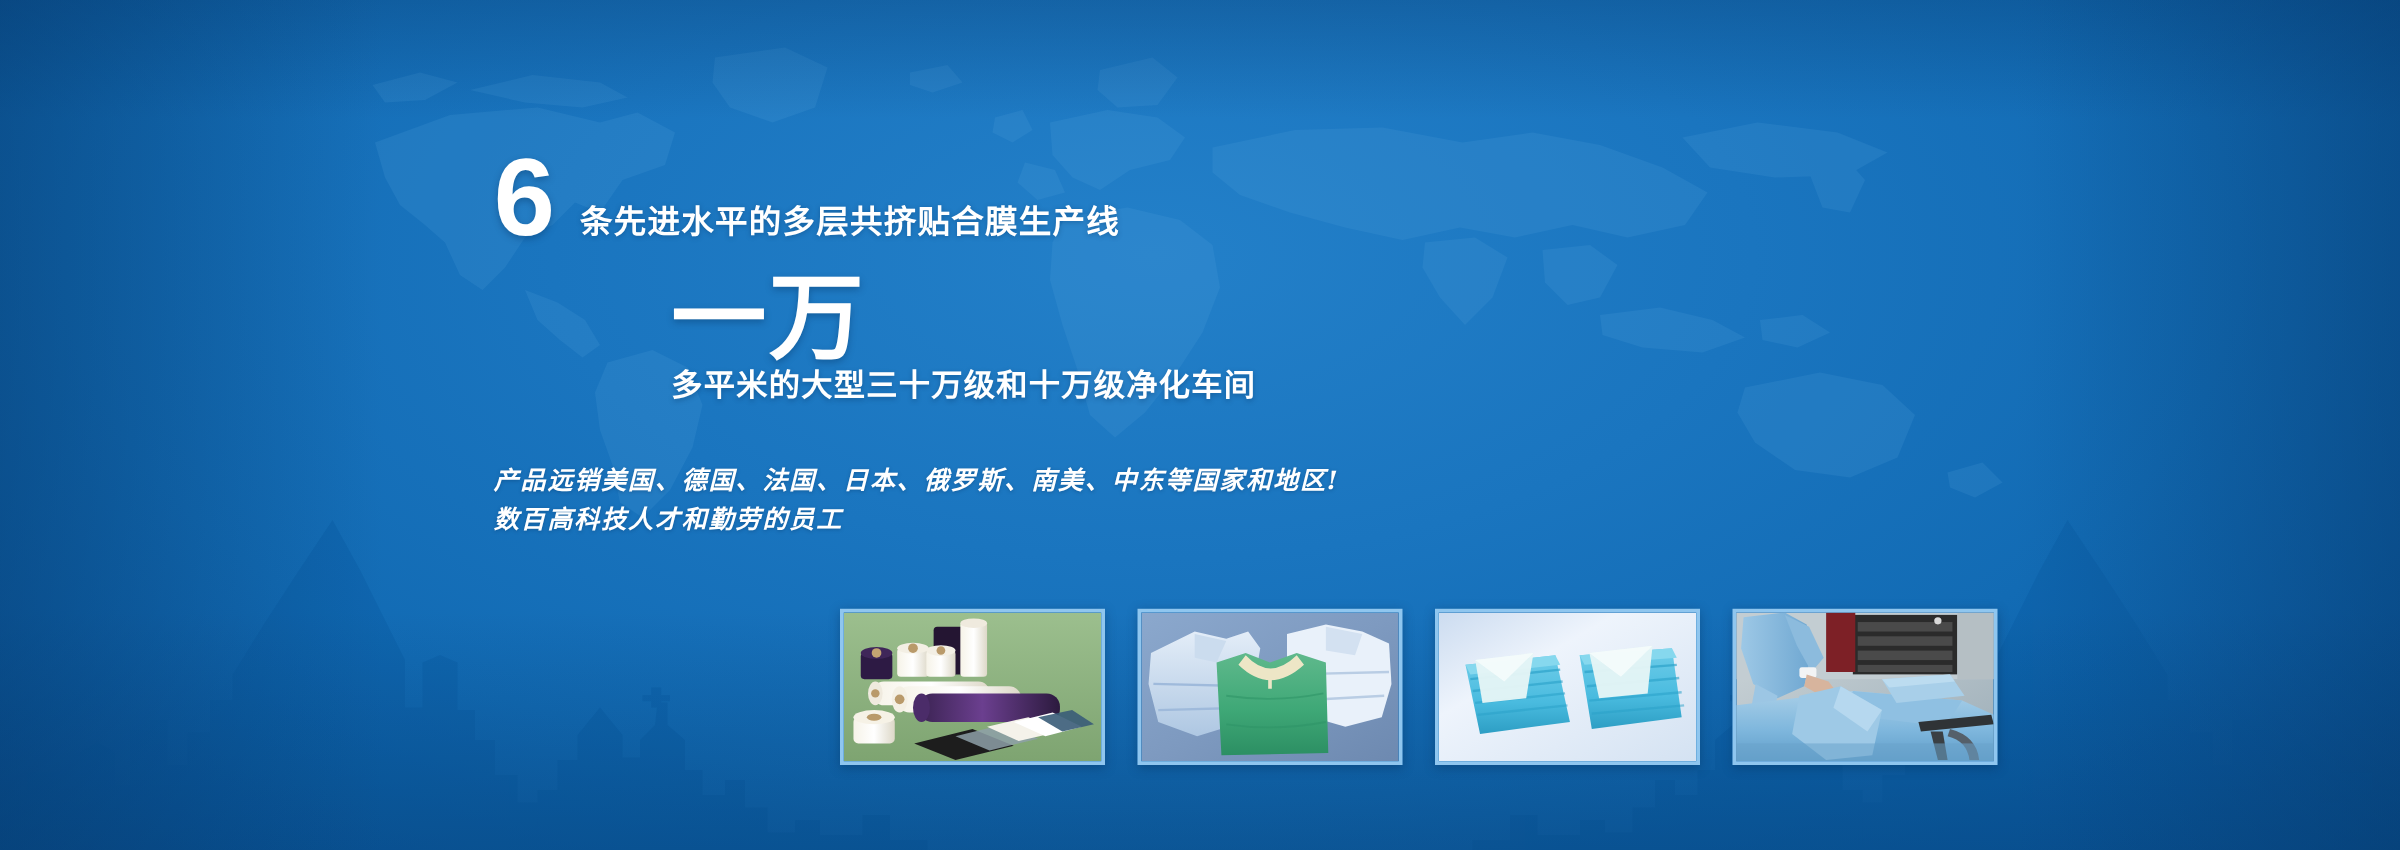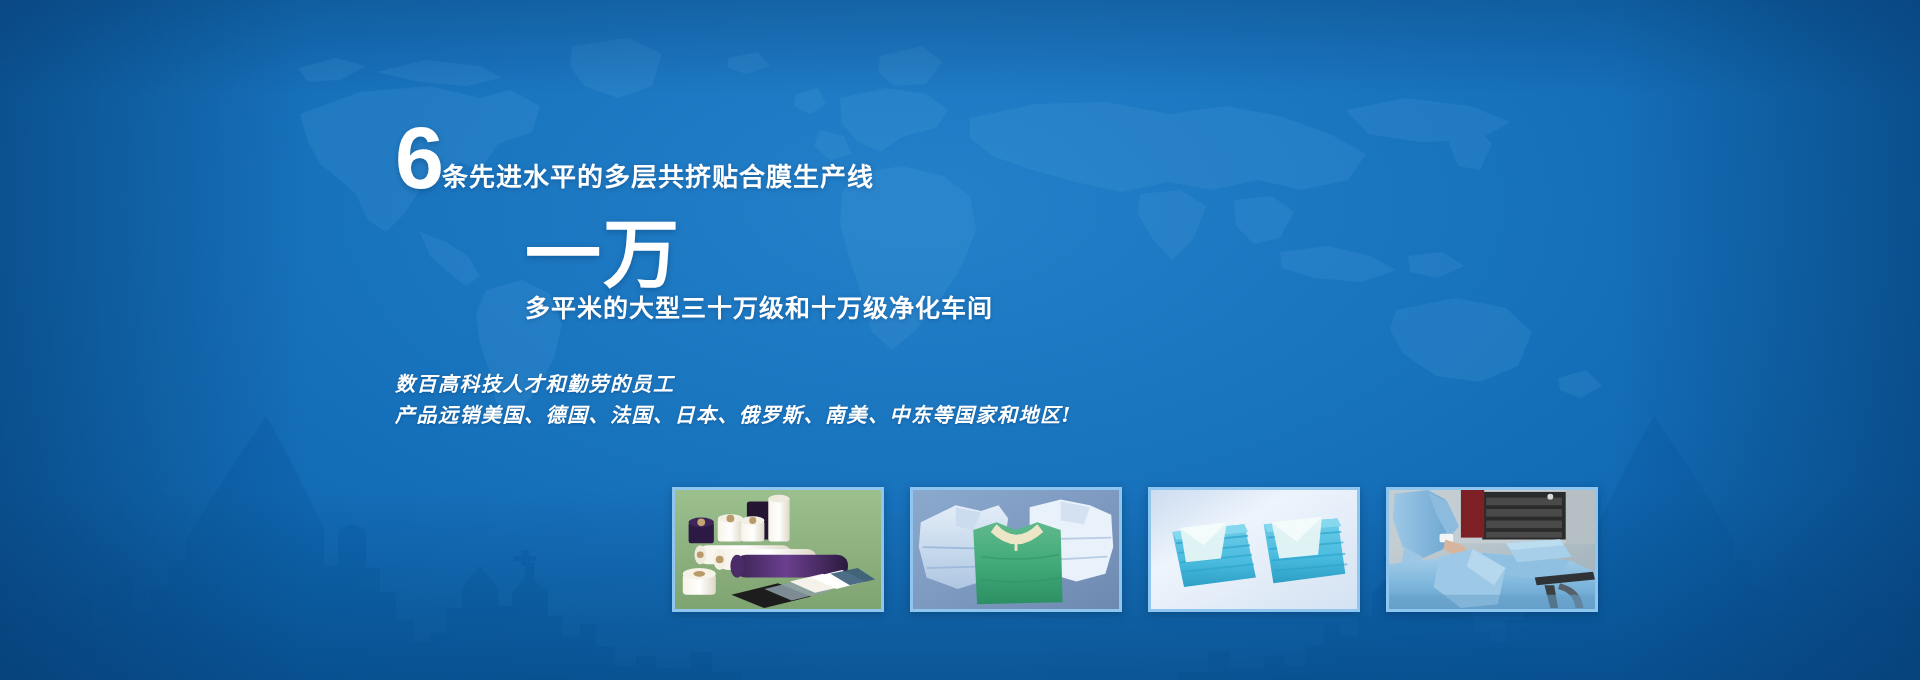--- a/index.html
+++ b/index.html
@@ -84,26 +84,26 @@
     letter-spacing:2px;
     color:#ffffff;
     text-shadow:0 2px 6px rgba(3,44,86,.35);
   }
   .head-rest {
     font-family:"DejaVu Sans", "Liberation Sans", sans-serif;
     font-weight:700;
     font-size:26px;
     letter-spacing:1px;
     color:#ffffff;
-    margin-left:0;
+    margin-left:22px;
     position:relative;
     top:-2px;
     text-shadow:0 1px 4px rgba(3,44,86,.35);
   }
-  .headline-2 .head-rest { font-size:25px; margin-left:0; top:-3px; }
+  .headline-2 .head-rest { font-size:25px; margin-left:12px; top:-3px; }
 
   .sublines {
     margin-top:42px;
     margin-left:0px;
   }
   .subline {
     font-family:"DejaVu Serif", "Liberation Serif", serif;
     font-style:italic;
     font-weight:700;
     font-size:20px;
@@ -237,22 +237,22 @@
       <span class="big-num">6</span>
       <span class="head-rest">条先进水平的多层共挤贴合膜生产线</span>
     </div>
 
     <div class="headline headline-2">
       <span class="big-cn">一万</span>
       <span class="head-rest">多平米的大型三十万级和十万级净化车间</span>
     </div>
 
     <div class="sublines">
+      <div class="subline">产品远销美国、德国、法国、日本、俄罗斯、南美、中东等国家和地区!</div>
       <div class="subline">数百高科技人才和勤劳的员工</div>
-      <div class="subline">产品远销美国、德国、法国、日本、俄罗斯、南美、中东等国家和地区!</div>
     </div>
 
   </div>
 
   <div class="thumbs">
 
     <div class="thumb">
       <div class="photo">
         <svg viewBox="0 0 212 125" preserveAspectRatio="none" aria-hidden="true">
           <defs>

